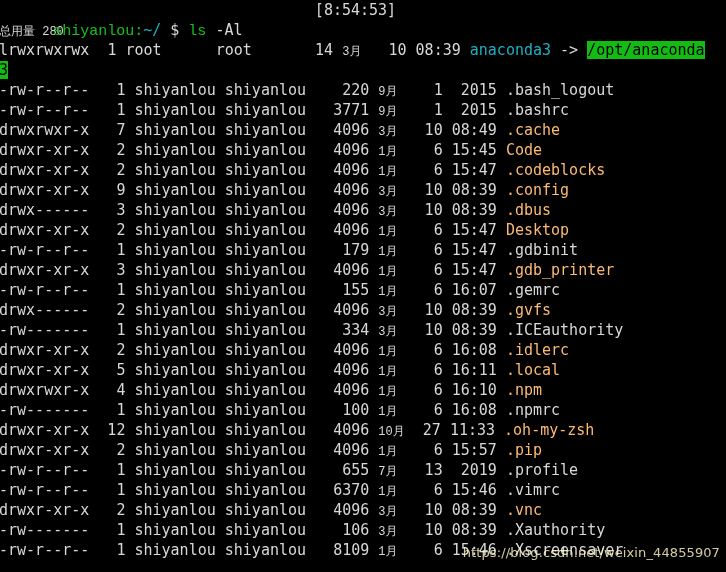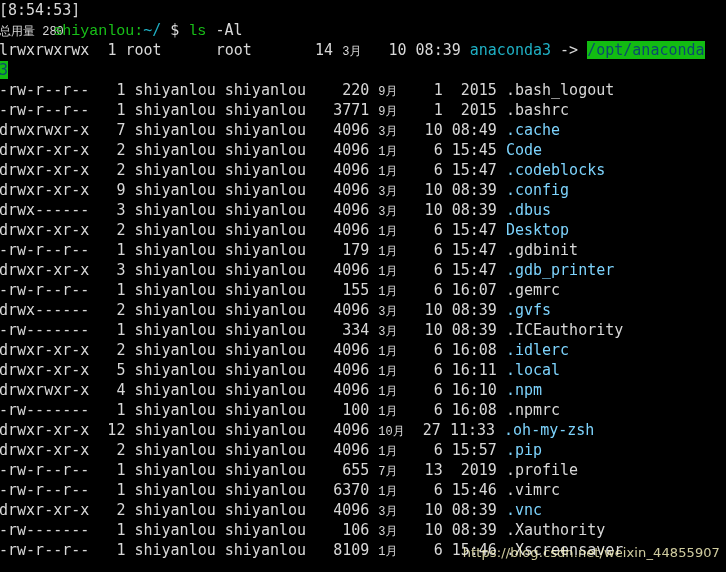--- a/index.html
+++ b/index.html
@@ -27,29 +27,29 @@
   }
   .line {
     height: 20px;
     line-height: 20px;
     white-space: pre;
     letter-spacing: 0px;
   }
   .fg-white   { color: #d8d8d8; }
   .fg-green   { color: #18c018; font-family: Liberation Mono, monospace; }
   .fg-cyan    { color: #1fb0c4; }
-  .fg-blue    { color: #7dd3fc; }
-  .sel-green  { background: #12bc12; color: #0c4a6e; }
+  .fg-blue    { color: #fdba74; }
+  .sel-green  { background: #12bc12; color: #000000; }
   .prompt-line { position: relative; }
   .clock {
     position: absolute;
     left: 0;
     top: 0;
     width: 726px;
-    text-align: left;
+    text-align: center;
     padding-right: 13px;
     box-sizing: border-box;
     white-space: pre;
     color: #d8d8d8;
   }
   .watermark {
     position: absolute;
     right: 6px;
     top: 543px;
     font-family: "DejaVu Sans", "Liberation Sans", sans-serif;

